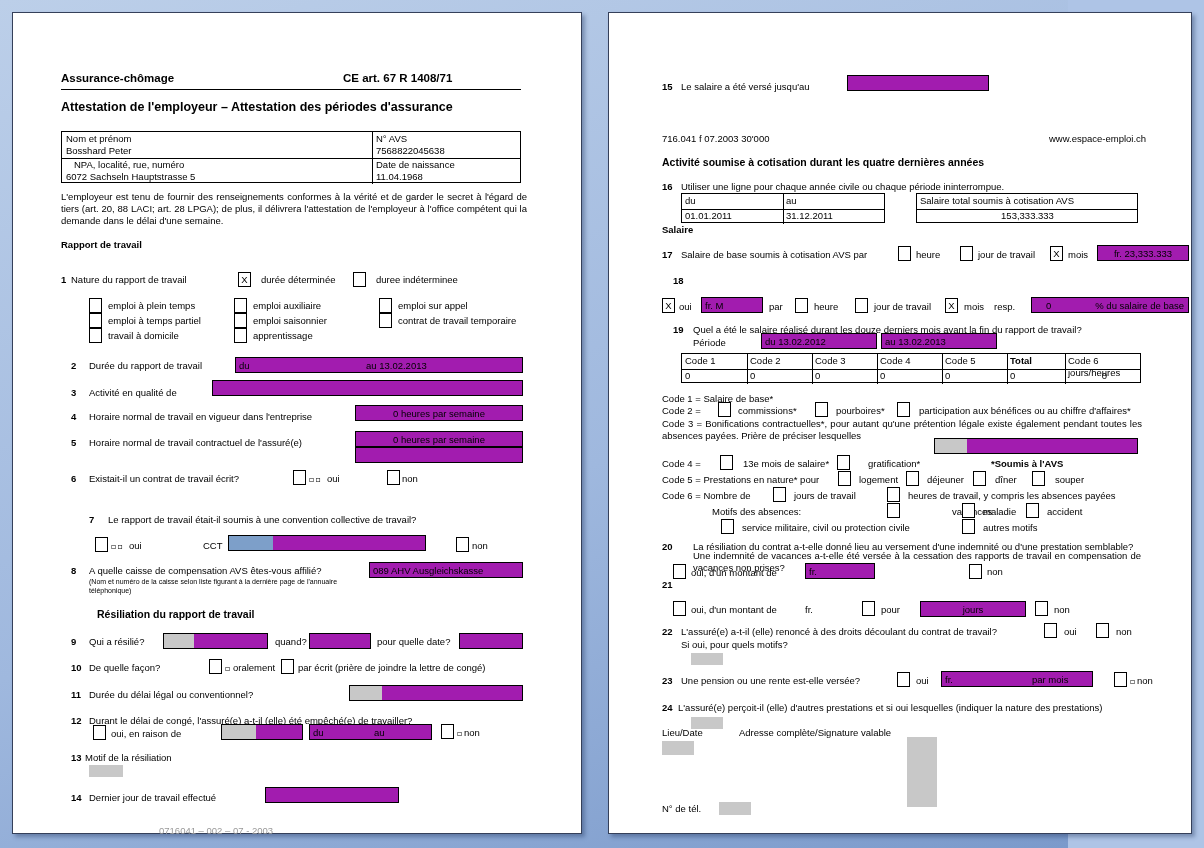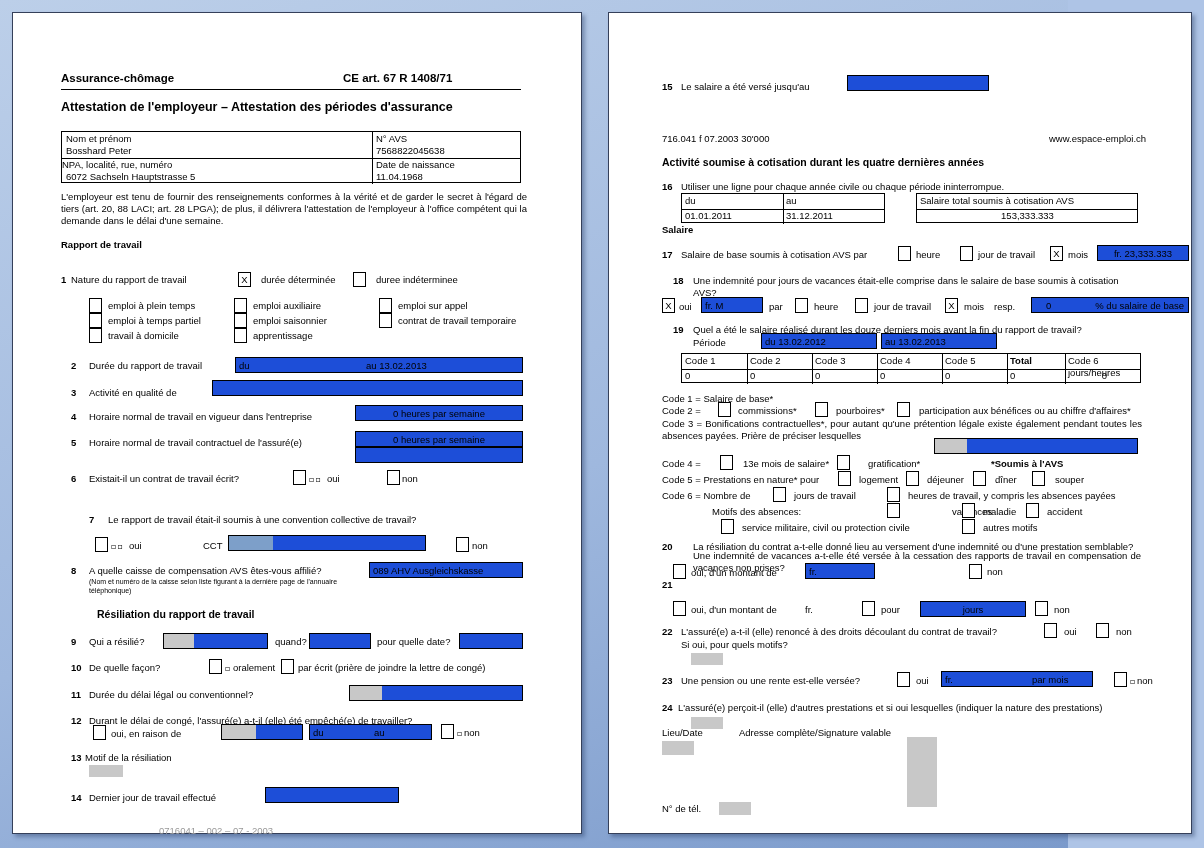--- a/index.html
+++ b/index.html
@@ -22,21 +22,21 @@
   .t.w{white-space:normal;}
   .b{font-weight:bold;}
   .num{position:absolute;font-size:9.5px;font-weight:bold;color:#000;}
   .tiny{font-size:7px;line-height:8.5px;}
   .h1{font-size:12.5px;font-weight:bold;}
   .h2{font-size:10.5px;font-weight:bold;}
   .cb{position:absolute;border:1px solid #000;box-sizing:border-box;background:#fff;
       width:13px;height:15px;}
   .cb.x:after{content:"X";position:absolute;left:0;right:0;top:-1px;text-align:center;
       font-size:9.5px;line-height:15px;font-weight:400;}
-  .fld{position:absolute;border:1px solid #000;box-sizing:border-box;background:#1d4ed8;height:16px;}
+  .fld{position:absolute;border:1px solid #000;box-sizing:border-box;background:#a21caf;height:16px;}
   .fld .v{position:absolute;left:3px;top:1px;font-size:9.5px;line-height:13px;white-space:nowrap;}
   .fld .vc{position:absolute;left:0;right:0;top:1px;text-align:center;font-size:9.5px;line-height:13px;}
   .fld .vr{position:absolute;right:4px;top:1px;font-size:9.5px;line-height:13px;}
   .gray{position:absolute;background:#c8c8c8;}
   .blue{position:absolute;background:#7d9fc9;}
 
   
   .rule{position:absolute;height:0;border-top:1px solid #000;}
 
   
@@ -65,21 +65,21 @@
 
     <div class="t h1" style="left:48px;top:89px;">Attestation de l'employeur – Attestation des périodes d'assurance</div>
 
     <div class="idtab" style="left:48px;top:118px;width:460px;height:52px;">
       <div class="vline" style="left:310px;top:0;height:52px;"></div>
       <div class="hline" style="left:0;top:26px;width:459px;"></div>
       <div class="cell" style="left:4px;top:1px;">Nom et prénom</div>
       <div class="cell" style="left:4px;top:13px;">Bosshard Peter</div>
       <div class="cell" style="left:314px;top:1px;">N° AVS</div>
       <div class="cell" style="left:314px;top:13px;">7568822045638</div>
-      <div class="cell" style="left:0;top:27px;">NPA, localité, rue, numéro</div>
+      <div class="cell" style="left:12px;top:27px;">NPA, localité, rue, numéro</div>
       <div class="cell" style="left:4px;top:39px;">6072 Sachseln Hauptstrasse 5</div>
       <div class="cell" style="left:314px;top:27px;">Date de naissance</div>
       <div class="cell" style="left:314px;top:39px;">11.04.1968</div>
     </div>
 
     <div class="t w" style="left:48px;top:178px;width:466px;line-height:12px;text-align:justify;">L'employeur est tenu de fournir des renseignements conformes à la vérité et de garder le secret à l'égard de tiers (art. 20, 88 LACI; art. 28 LPGA); de plus, il délivrera l'attestation de l'employeur à l'office compétent qui la demande dans le délai d'une semaine.</div>
 
     <div class="t b" style="left:48px;top:226px;">Rapport de travail</div>
 
     <div class="num" style="left:48px;top:261px;">1</div>
@@ -252,21 +252,20 @@
     <div class="t" style="left:307px;top:236px;">heure</div>
     <div class="cb" style="left:351px;top:233px;"></div>
     <div class="t" style="left:369px;top:236px;">jour de travail</div>
     <div class="cb x" style="left:441px;top:233px;"></div>
     <div class="t" style="left:459px;top:236px;">mois</div>
     <div class="fld" style="left:488px;top:232px;width:92px;">
       <span class="vc">fr. 23,333.333</span>
     </div>
 
     <div class="num" style="left:64px;top:262px;">18</div>
-    <div class="t w" style="left:84px;top:262px;width:430px;line-height:12px;">Une indemnité pour jours de vacances était-elle comprise dans le salaire de base soumis à cotisation AVS?</div>
     <div class="cb x" style="left:53px;top:285px;"></div>
     <div class="t" style="left:70px;top:288px;">oui</div>
     <div class="fld" style="left:92px;top:284px;width:62px;">
       <span class="v">fr. M</span>
     </div>
     <div class="t" style="left:160px;top:288px;">par</div>
     <div class="cb" style="left:186px;top:285px;"></div>
     <div class="t" style="left:205px;top:288px;">heure</div>
     <div class="cb" style="left:246px;top:285px;"></div>
     <div class="t" style="left:265px;top:288px;">jour de travail</div>

